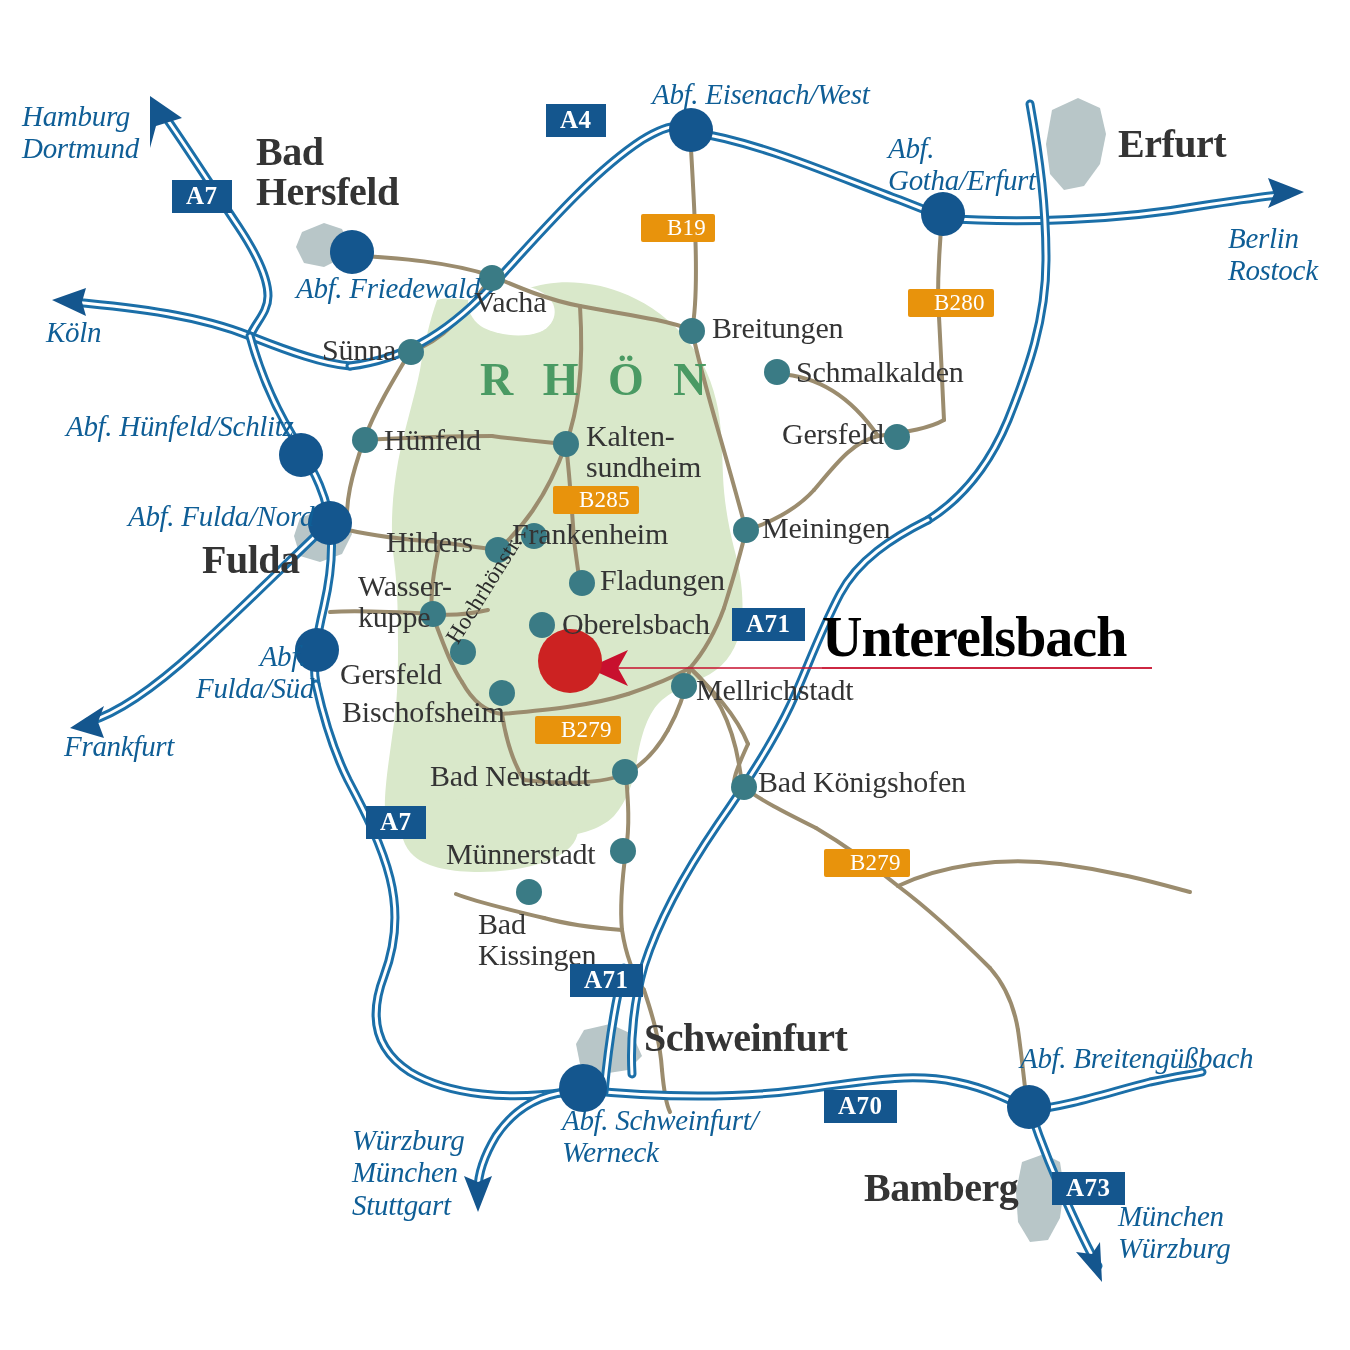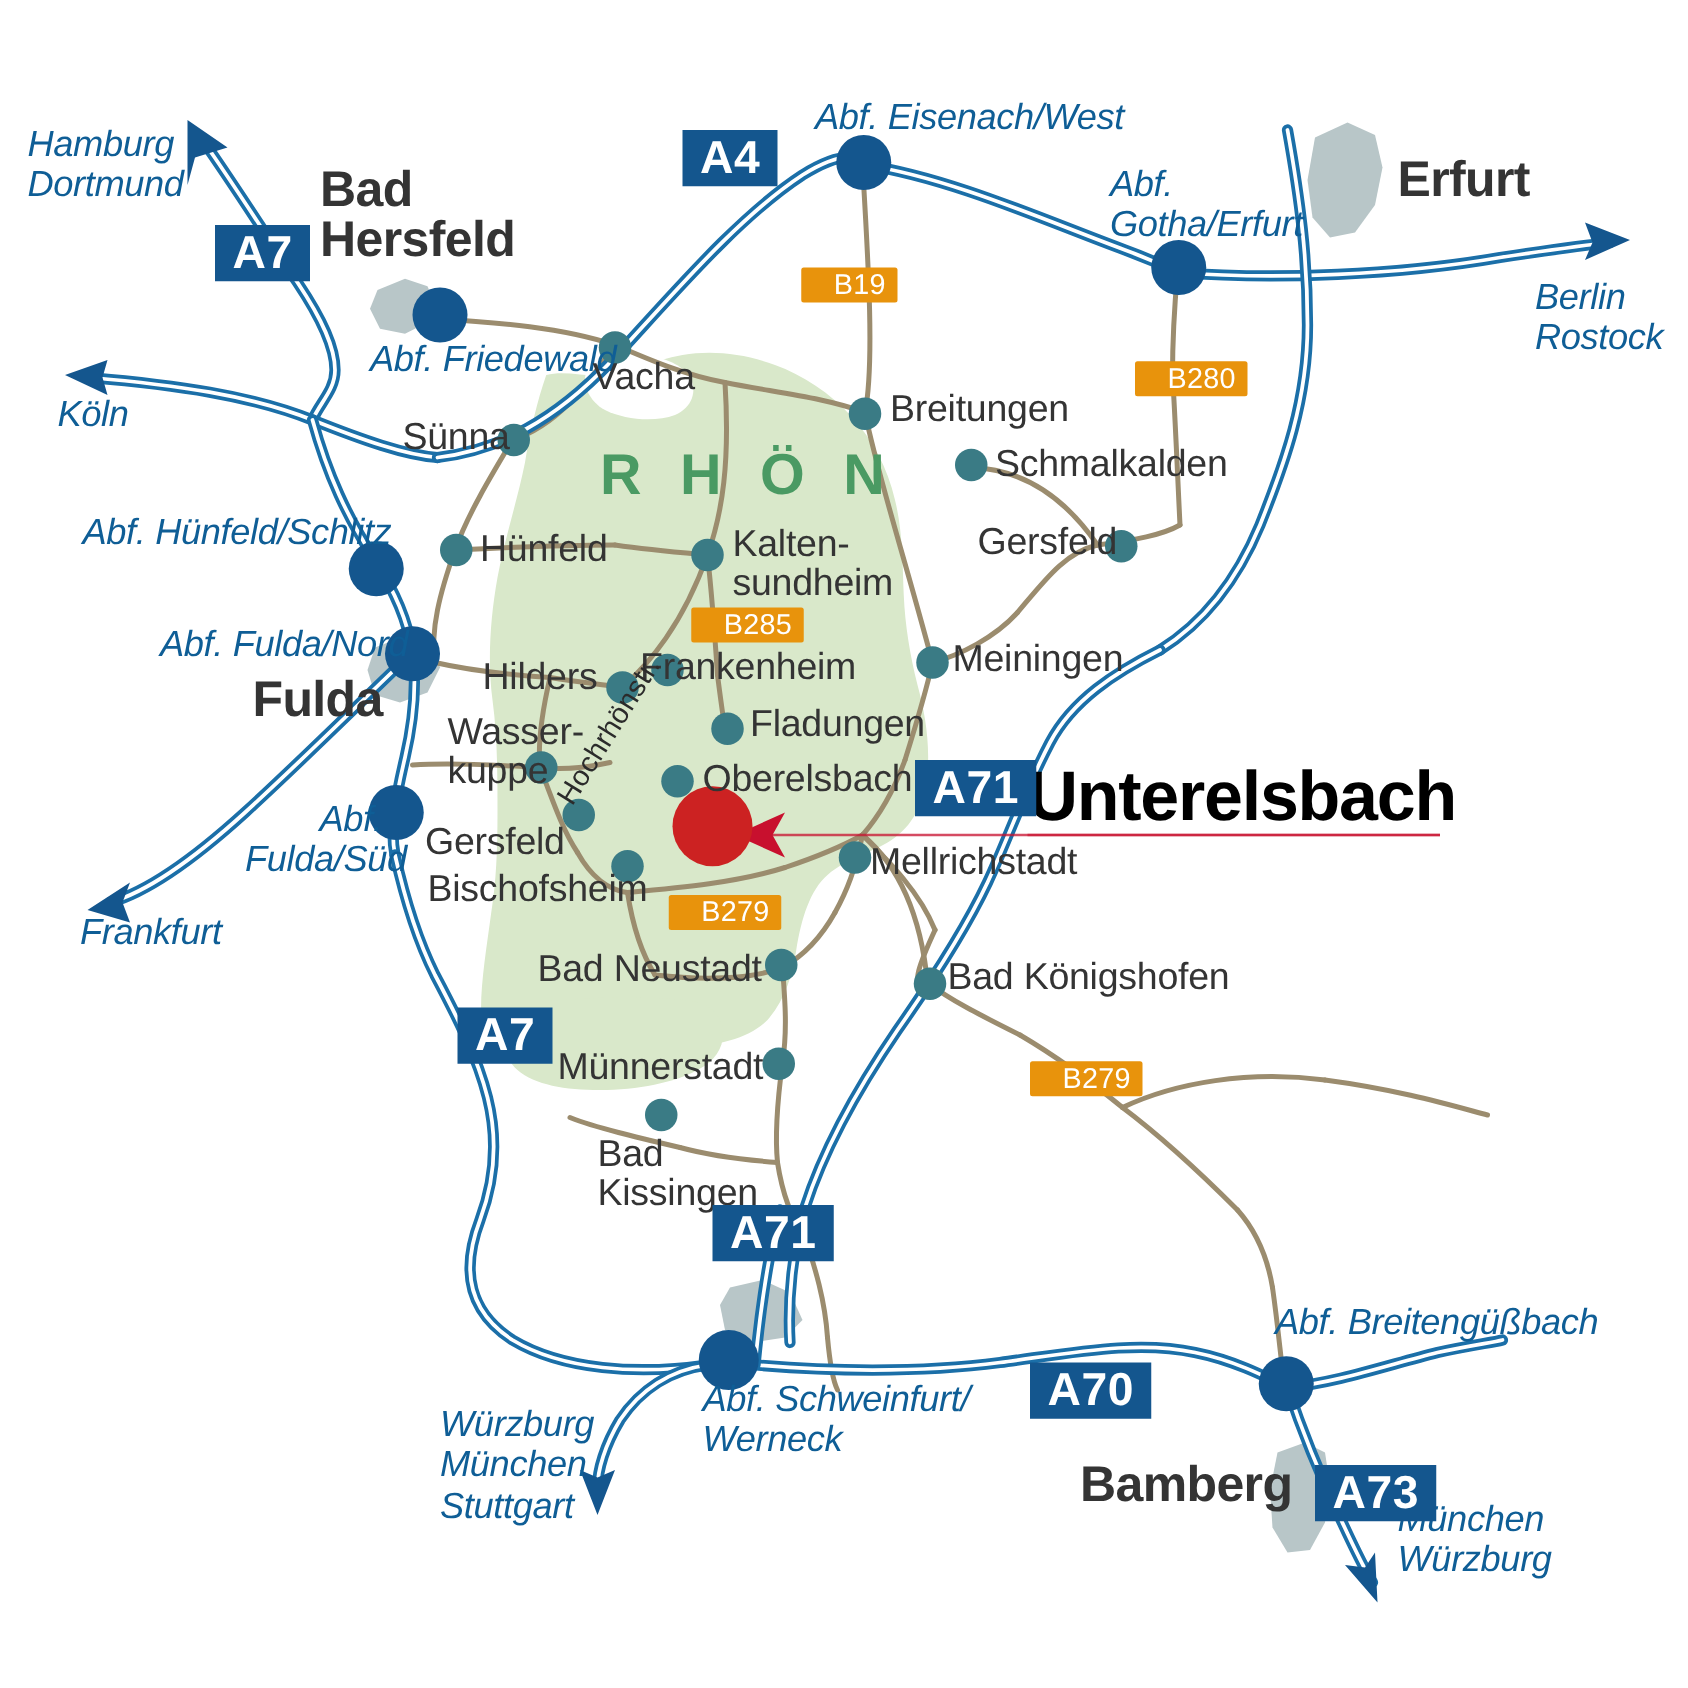--- a/index.html
+++ b/index.html
@@ -2,20 +2,21 @@
 <html><head>
 <meta charset="utf-8">
 <style>
   html,body{margin:0;padding:0;background:#ffffff;}
   body{font-family:"Liberation Sans", sans-serif;}
   #map-root{
     position:relative;
     width:1350px;height:1350px;
     background:#ffffff;
     overflow:hidden;
+    font-family:Liberation Serif, serif;
   }
   #map-svg{position:absolute;left:0;top:0;width:1350px;height:1350px;}
 
   
   .lbl{position:absolute;white-space:pre;line-height:1.04;}
 
   
   .town{
     color:#343434;
     font-size:30px;
@@ -59,21 +60,21 @@
     font-size:23px;
     font-weight:400;
     letter-spacing:0.3px;
   }
 
   
   .shield{
     position:absolute;
     background:#14568E;
     color:#ffffff;
-    font-size:37px;
+    font-size:25px;
     font-weight:600;
     letter-spacing:0.5px;
     padding:3px 14px 5px 14px;
     line-height:1.0;
     text-align:center;
   }
   .bshield{
     position:absolute;
     background:#E8930C;
     color:#ffffff;
@@ -314,20 +315,21 @@
   <div class="lbl dir" style="left:296px;top:272px;"><span>Abf. Friedewald</span></div>
   <div class="lbl dir" style="left:66px;top:410px;"><span>Abf. Hünfeld/Schlitz</span></div>
   <div class="lbl dir" style="left:128px;top:500px;"><span>Abf. Fulda/Nord</span></div>
   <div class="lbl dir" style="left:196px;top:640px;text-align:right;width:110px;"><span>Abf.</span><br><span>Fulda/Süd</span></div>
   <div class="lbl dir" style="left:562px;top:1104px;"><span>Abf. Schweinfurt/</span><br><span>Werneck</span></div>
   <div class="lbl dir" style="left:1020px;top:1042px;"><span>Abf. Breitengüßbach</span></div>
 
   <div class="lbl city" style="left:256px;top:132px;"><span>Bad</span><br><span>Hersfeld</span></div>
   <div class="lbl city" style="left:1118px;top:124px;"><span>Erfurt</span></div>
   <div class="lbl city" style="left:202px;top:540px;"><span>Fulda</span></div>
+  <div class="lbl city" style="left:644px;top:1018px;"><span>Schweinfurt</span></div>
   <div class="lbl city" style="left:864px;top:1168px;"><span>Bamberg</span></div>
 
   <div class="lbl region" style="left:480px;top:356px;"><span>R H Ö N</span></div>
 
   <div class="lbl town" style="left:474px;top:286px;"><span>Vacha</span></div>
   <div class="lbl town" style="left:322px;top:334px;"><span>Sünna</span></div>
   <div class="lbl town" style="left:712px;top:312px;"><span>Breitungen</span></div>
   <div class="lbl town" style="left:796px;top:356px;"><span>Schmalkalden</span></div>
   <div class="lbl town" style="left:384px;top:424px;"><span>Hünfeld</span></div>
   <div class="lbl town" style="left:586px;top:420px;"><span>Kalten-</span><br><span>sundheim</span></div>

